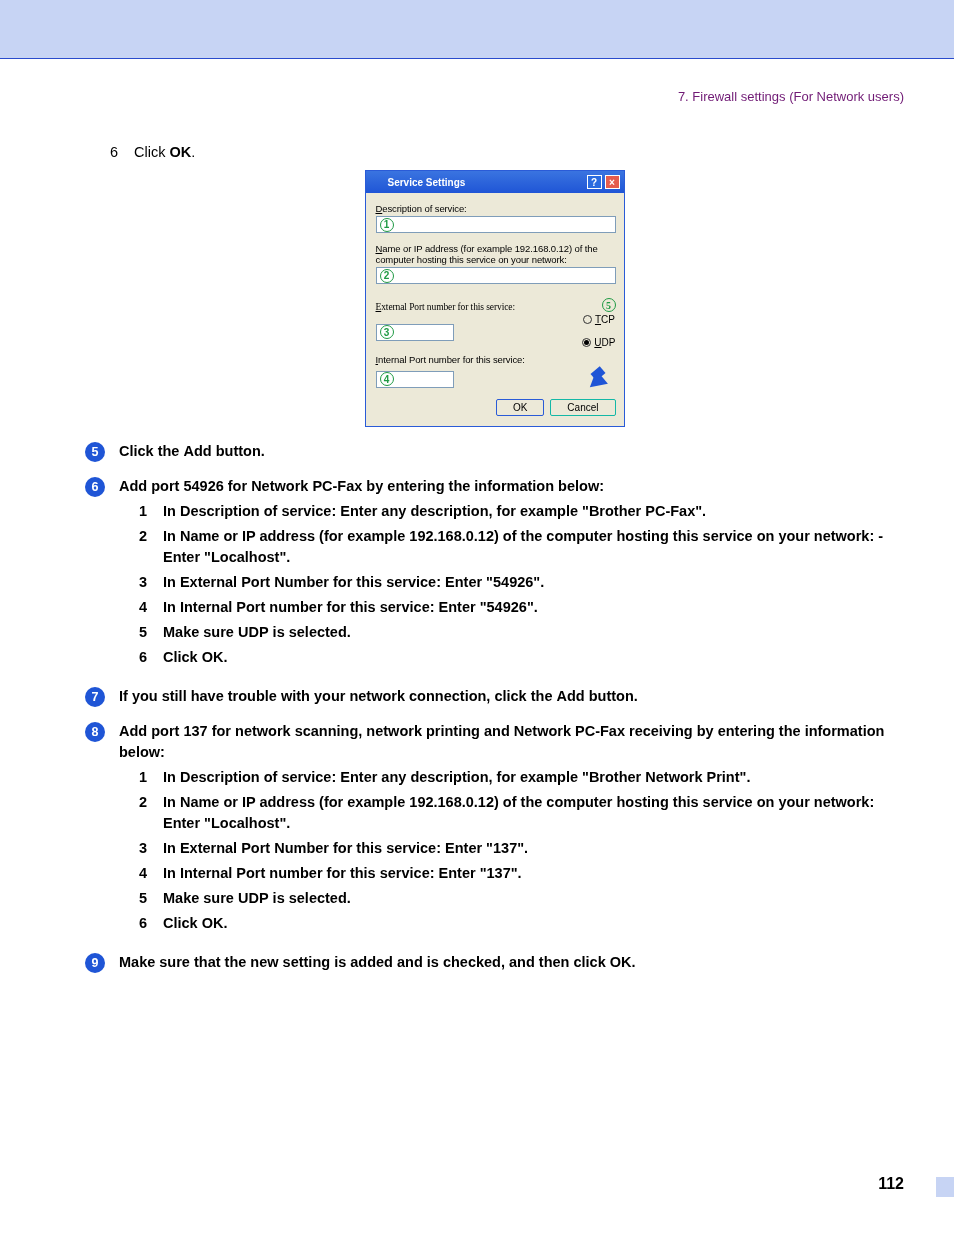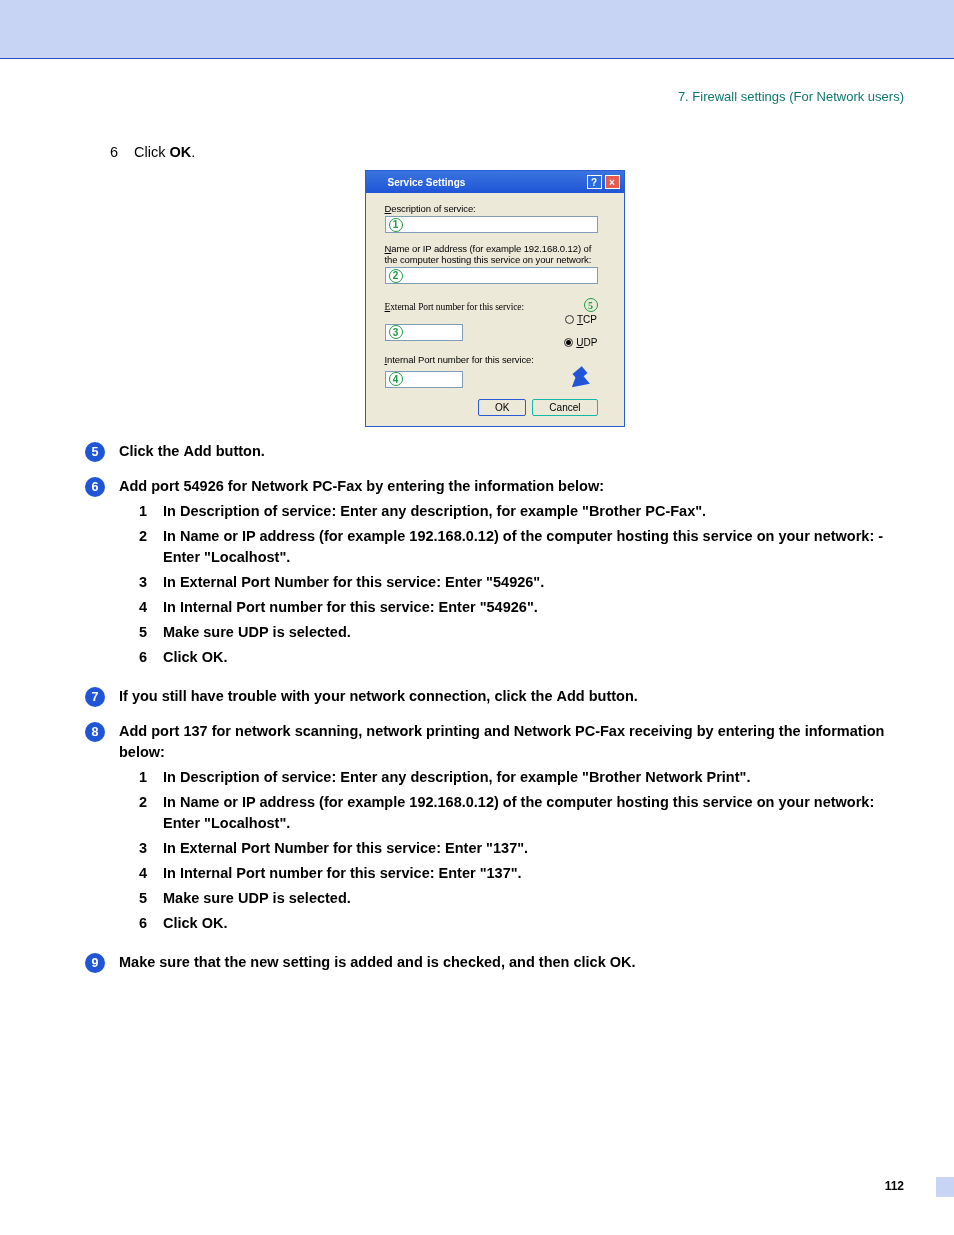--- a/index.html
+++ b/index.html
@@ -17,21 +17,21 @@
     height: 58px;
     width: 100%;
   }
   .hr-line {
     border: none;
     border-top: 1px solid #2a4bcc;
     margin: 0;
   }
   .header-right {
     text-align: right;
-    color: #0f766e;
+    color: #701a75;
     font-size: 13px;
     padding: 30px 50px 0 0;
   }
   .content {
     padding: 40px 50px 0 85px;
   }
   .substep-row {
     display: flex;
     gap: 10px;
     margin-bottom: 4px;
@@ -85,21 +85,21 @@
   }
   .title-btns { display: flex; gap: 3px; }
   .tbtn {
     width: 15px; height: 14px;
     border: 1px solid #fff;
     display: flex; align-items: center; justify-content: center;
     font-size: 10px; font-weight: bold;
   }
   .tbtn.help { background:#2a6be0; color:#fff; }
   .tbtn.close { background:#e55c4e; color:#fff; }
-  .dialog-body { padding: 8px 26px 10px 10px; margin-left: 9px; }
+  .dialog-body { padding: 8px 8px 10px 10px; }
   .dlabel { font-size: 9.5px; margin-top: 6px; letter-spacing: -0.1px; }
   .dlabel u { text-decoration: underline; }
   .dinput {
     width: 100%;
     height: 17px;
     border: 1px solid #7f9db9;
     background: #fff;
     margin-top: 2px;
     position: relative;
     display: flex; align-items: center; padding-left: 3px;
@@ -116,21 +116,21 @@
     font-size:10px;display:flex;align-items:center;justify-content:center;font-weight:bold;
   }
   .dlg-btns { display:flex; justify-content:flex-end; gap:6px; margin-top:10px;}
   .dbtn {
     border:1px solid #14b8a6;background:#ece9d8;font-size:10px;padding:2px 16px;border-radius:2px;
   }
   .dbtn.ok { border:1.5px solid #2a5bd7; }
   .arrow-compose{display:inline-block;width:26px;height:22px;position:relative;}
   .arrow-compose .a1{position:absolute;top:6px;left:10px;width:0;height:0;border-right:16px solid #1f55d6;border-top:9px solid transparent;border-bottom:9px solid transparent;transform:rotate(-40deg);}
   .arrow-compose .a2{position:absolute;top:2px;left:14px;width:12px;height:9px;background:#1f55d6;transform:rotate(-40deg);}
-  .page-num { position:absolute; right:50px; bottom:42px; font-size:12px; font-weight:bold;}
+  .page-num { position:absolute; right:50px; bottom:42px; font-size:16px; font-weight:bold;}
   .side-tab { position:absolute; right:0; bottom:38px; width:18px; height:20px; background:#c7d4f4;}
   .dlabel.first { margin-top: 2px; }
   .port-section { margin-top: 14px; }
   .marker-inline{display:inline-flex;vertical-align:middle;}
 </style>
 </head>
 <body>
 
 <div class="top-banner"></div>
 <hr class="hr-line">

